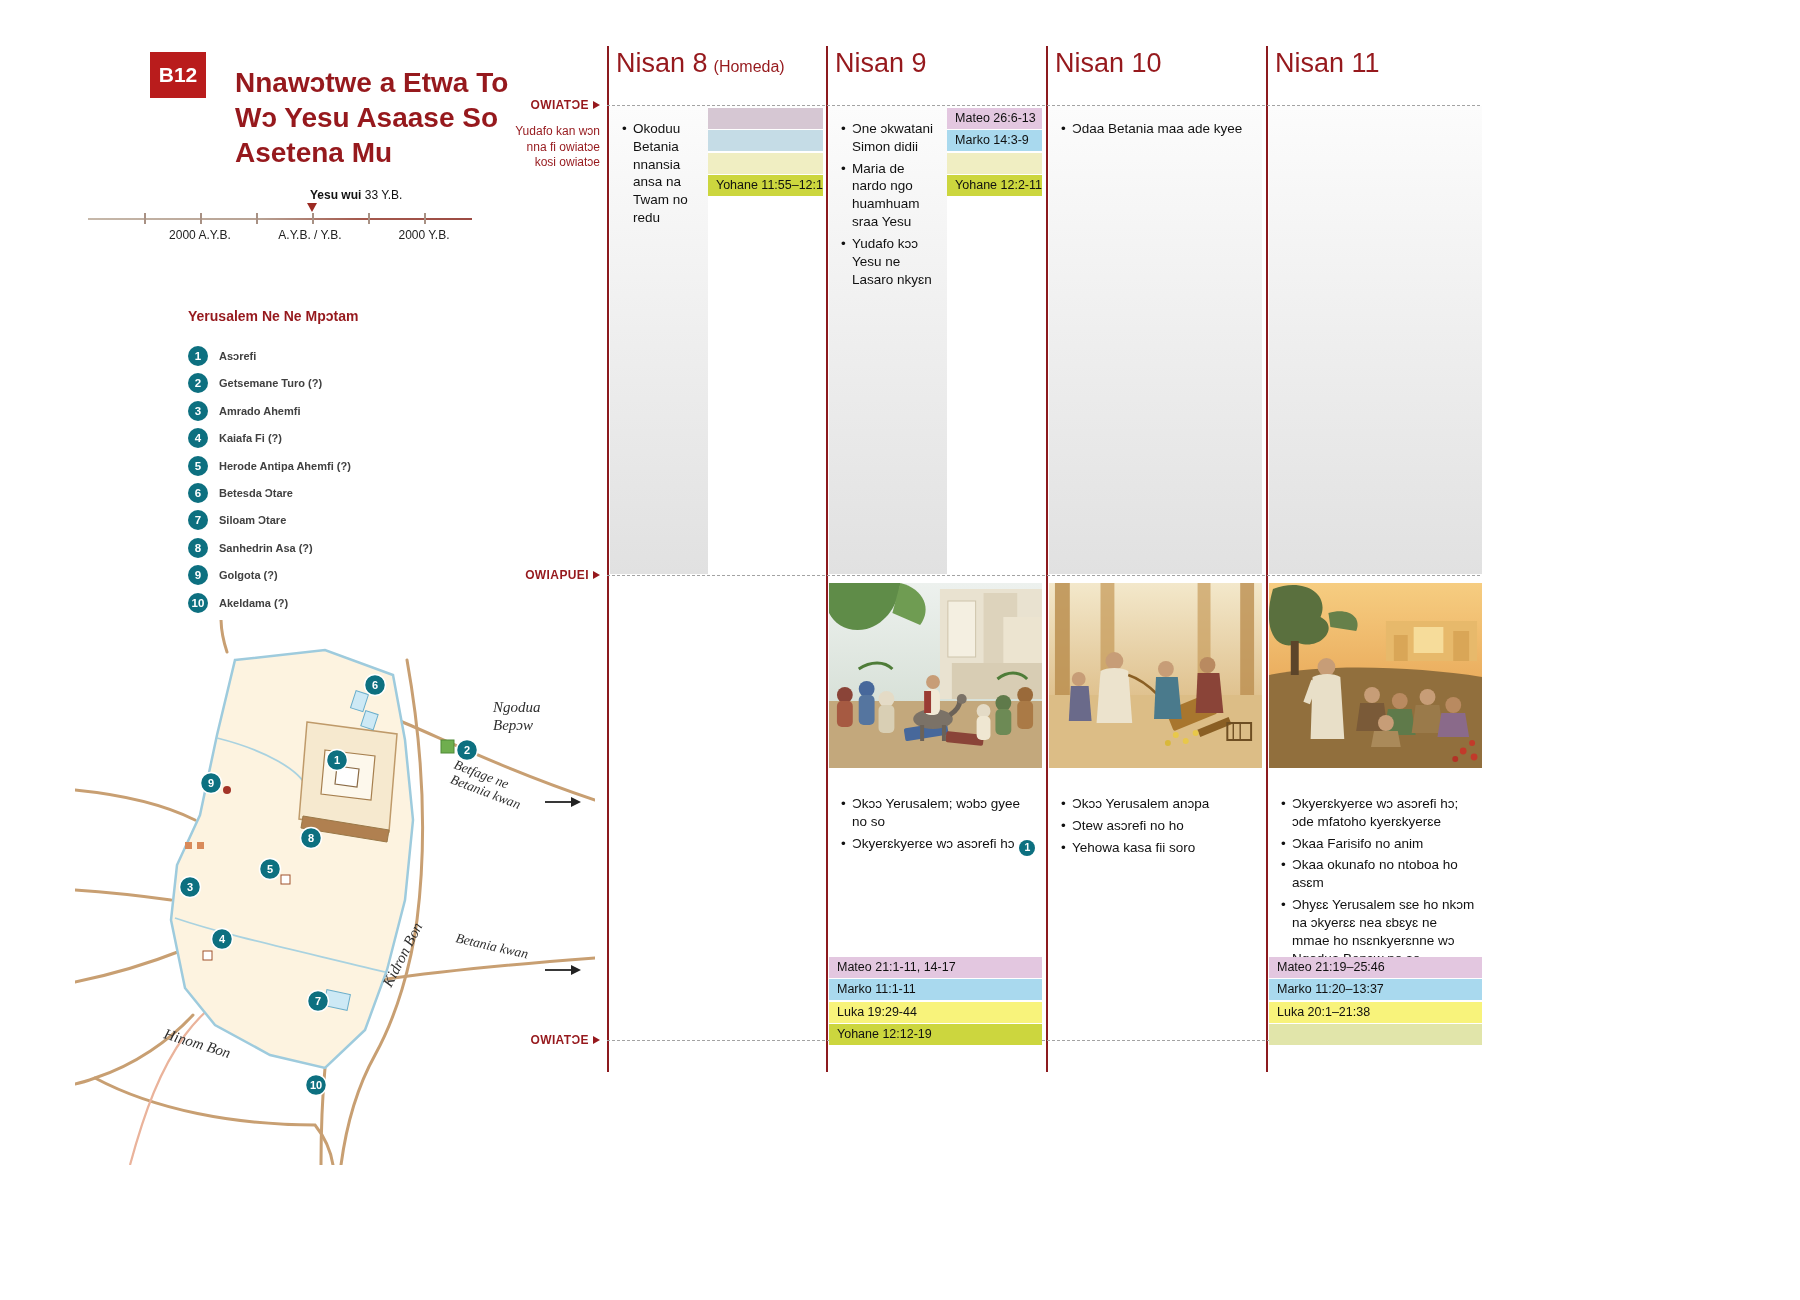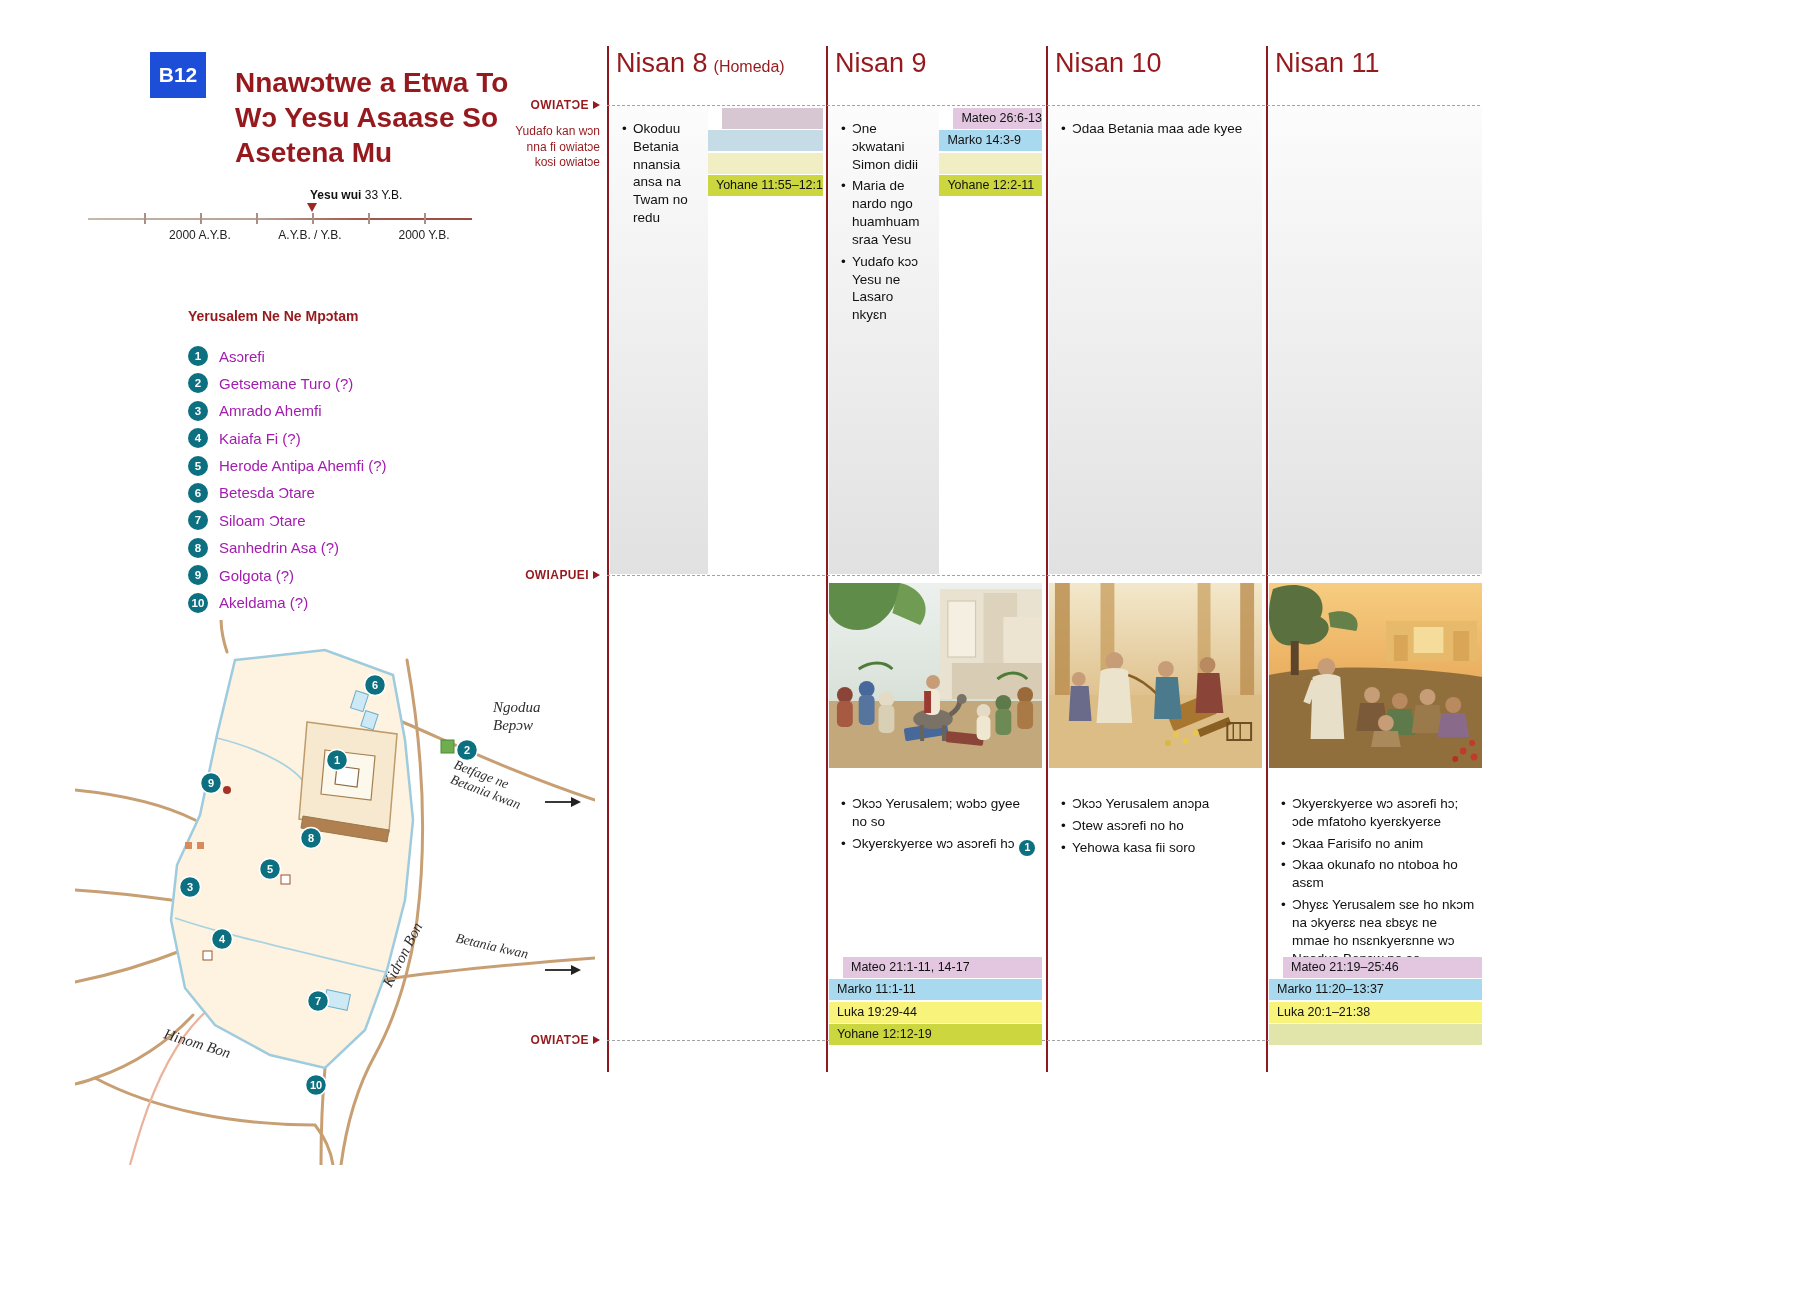--- a/index.html
+++ b/index.html
@@ -1,40 +1,40 @@
 <!DOCTYPE html>
 <html><head>
 <meta charset="utf-8">
 <style>
   html,body{margin:0;padding:0;}
   body{width:1800px;height:1300px;position:relative;overflow:hidden;background:#fff;
        font-family:"Liberation Sans",sans-serif;color:#161616;}
 
   
-  .b12-badge{position:absolute;left:150px;top:52px;width:56px;height:46px;background:#1d4ed8;
+  .b12-badge{position:absolute;left:150px;top:52px;width:56px;height:46px;background:#b91c1c;
     color:#fff;font-size:21px;font-weight:bold;display:flex;align-items:center;justify-content:center;}
   .main-title{position:absolute;left:235px;top:46px;width:278px;font-size:28px;line-height:1.25;
     font-weight:bold;color:#96191d;}
 
   .timeline{position:absolute;left:88px;top:188px;width:384px;height:66px;font-size:12px;}
   .tl-axis{position:absolute;top:30px;left:0;width:100%;height:2px;
     background:linear-gradient(90deg,#c6b8aa 0%,#b7a193 45%,#a55a4e 70%,#9c4a42 100%);}
   .tl-tick{position:absolute;top:25px;width:2px;height:11px;background:#a89184;}
   .tl-marker-label{position:absolute;left:222px;top:0;white-space:nowrap;color:#111;}
   .tl-marker-label b{color:#111;}
   .tl-marker{position:absolute;left:219px;top:15px;width:0;height:0;
     border-left:5px solid transparent;border-right:5px solid transparent;border-top:9px solid #9c2a22;}
   .tl-lab{position:absolute;top:40px;transform:translateX(-50%);color:#222;white-space:nowrap;}
 
   .legend{position:absolute;left:188px;top:308px;}
   .legend h2{font-size:14px;color:#96191d;margin:0 0 22px 0;font-weight:bold;}
   .legend-item{display:flex;align-items:center;height:20px;margin-bottom:7.4px;}
   .legend-num{width:20px;height:20px;border-radius:50%;background:#0d7080;color:#fff;flex:0 0 20px;
     display:flex;align-items:center;justify-content:center;font-size:11.5px;font-weight:bold;margin-right:11px;}
-  .legend-label{font-size:15px;color:#a21caf;}
+  .legend-label{font-size:11px;color:#404040;font-weight:bold;}
 
   .map-wrap{position:absolute;left:75px;top:620px;width:520px;height:545px;}
   .map-label{font:italic 15px "Liberation Serif",serif;fill:#2e2e2e;}
   .map-label-sm{font:italic 13.5px "Liberation Serif",serif;fill:#2e2e2e;}
   .map-num{fill:#fff;font-family:"Liberation Sans",sans-serif;font-size:11px;font-weight:bold;text-anchor:middle;}
 
   
   .side-label{position:absolute;left:420px;width:180px;text-align:right;color:#96191d;
     font-weight:bold;font-size:12px;letter-spacing:.4px;}
   .tri{display:inline-block;width:0;height:0;border-left:7px solid #96191d;
@@ -50,21 +50,21 @@
 
   .col{position:absolute;top:106px;width:213px;}
   .night{height:468px;display:flex;flex-direction:row;}
   .night-gray{flex:1;background:linear-gradient(180deg,#fcfcfc 0%,#ededed 55%,#e1e1e1 100%);
     padding:14px 8px 6px 12px;}
   ul.events{list-style:none;margin:0;padding:0;}
   ul.events li{position:relative;padding-left:11px;font-size:13.5px;line-height:1.32;color:#111;margin-bottom:4px;}
   ul.events li::before{content:"\2022";position:absolute;left:0;top:0;}
   .refs .ref{height:21px;line-height:21px;margin-top:1.5px;font-size:12.5px;padding-left:8px;color:#101010;
     overflow:hidden;white-space:nowrap;}
-  .ref.mateo{background:#e3c7e0;margin-left:14px;} .ref.marko{background:#a9d9ee;}
+  .ref.mateo{background:#e3c7e0;} .ref.marko{background:#a9d9ee;}
   .ref.luka{background:#f8f37b;}  .ref.yohane{background:#ccd63e;}
   .ref.mateo.empty{background:#d6c7d3;} .ref.marko.empty{background:#c5dce6;}
   .ref.luka.empty{background:#f0eec2;}  .ref.yohane.empty{background:#e1e5aa;}
 
   .day{height:466px;position:relative;}
   .illus{margin-top:9px;height:185px;width:100%;display:block;}
   .day-events{padding:27px 6px 0 12px;}
   .day .refs{position:absolute;left:0;right:0;bottom:4px;}
   .num-badge{display:inline-flex;align-items:center;justify-content:center;width:16px;height:16px;
     border-radius:50%;background:#0d7080;color:#fff;font-size:10.5px;font-weight:bold;

